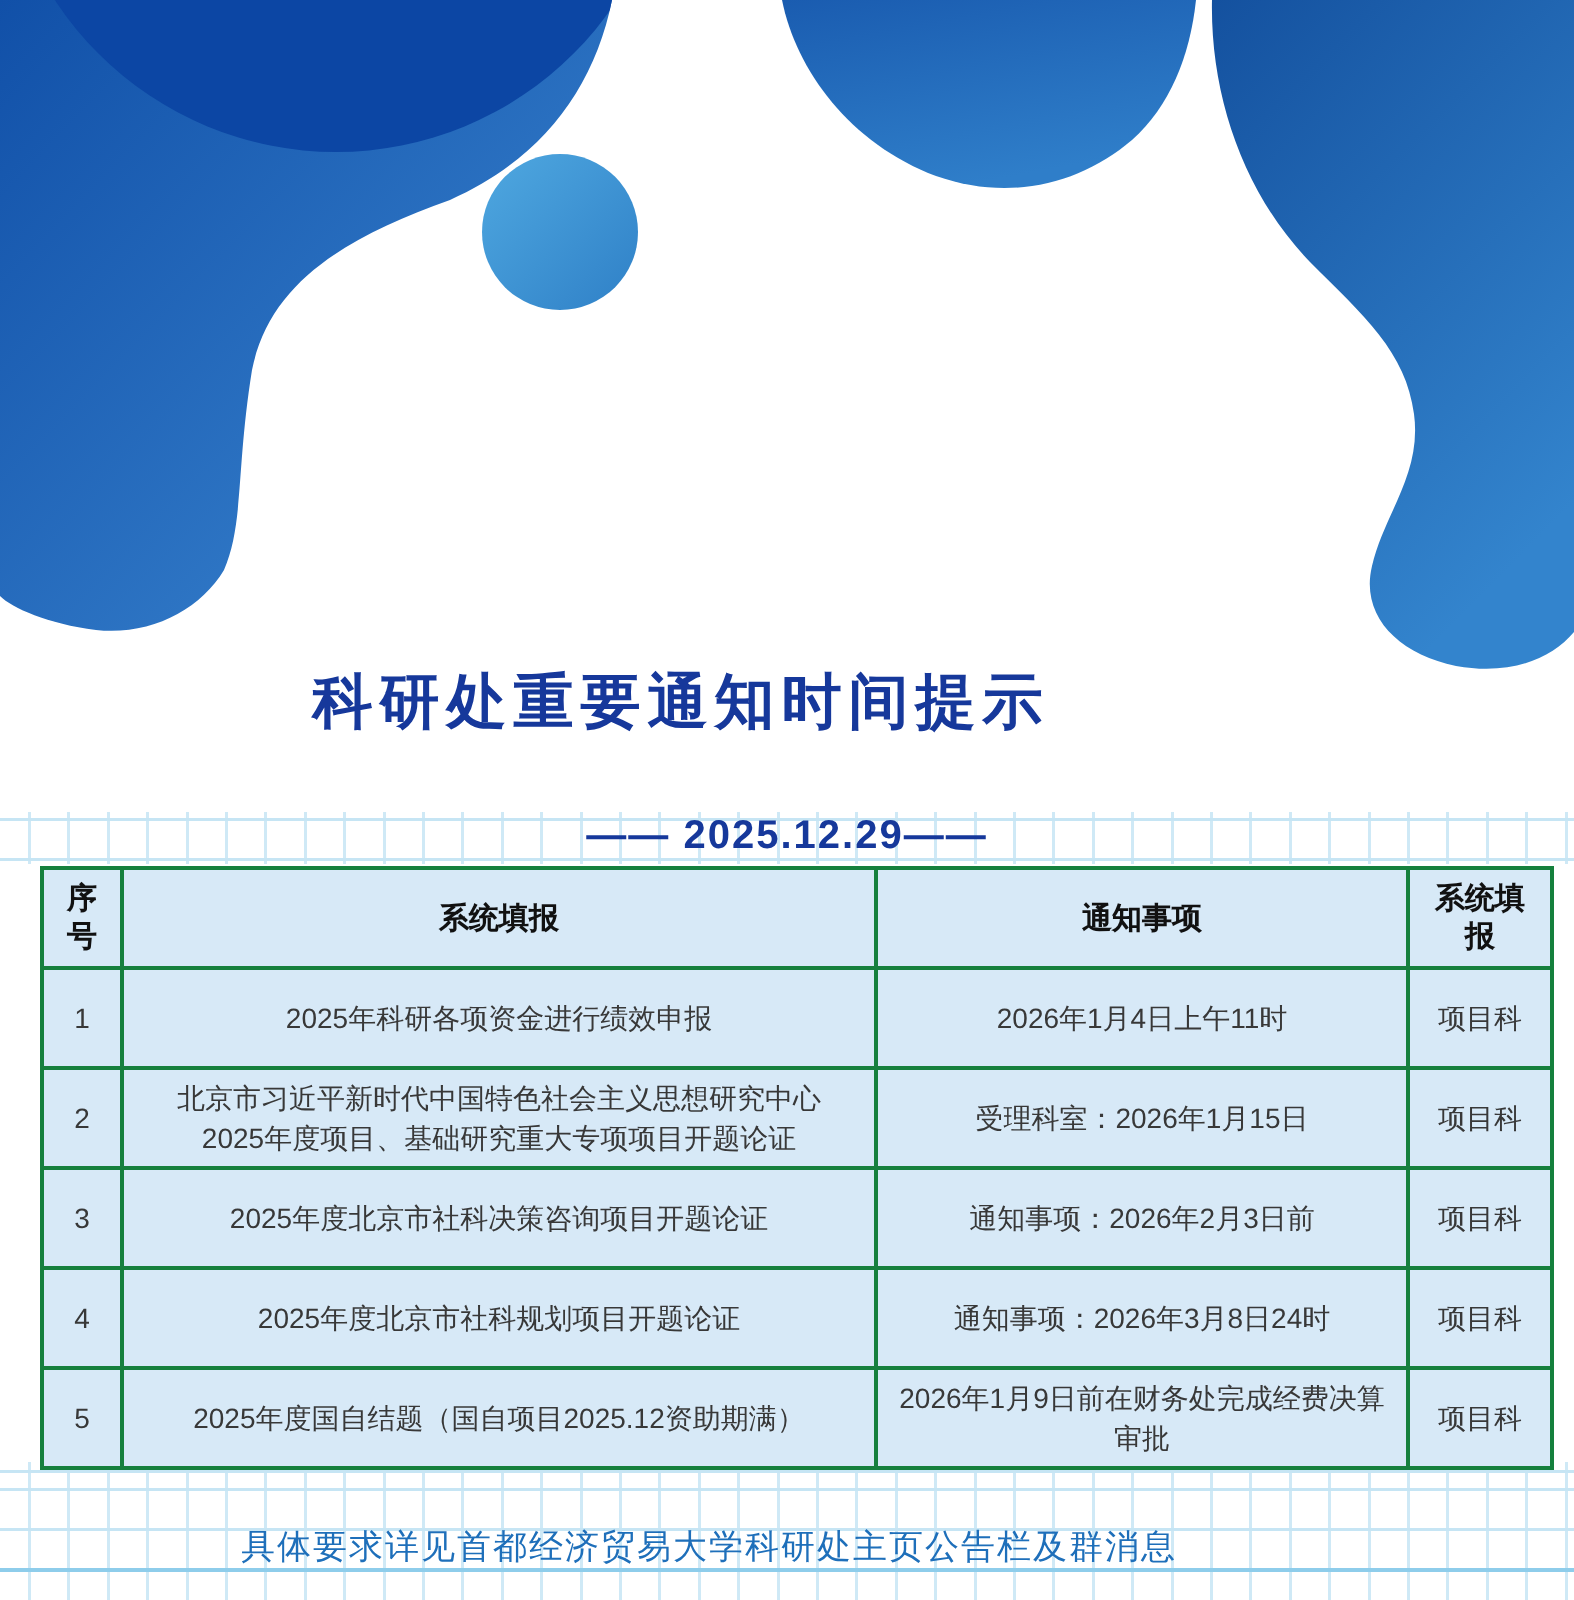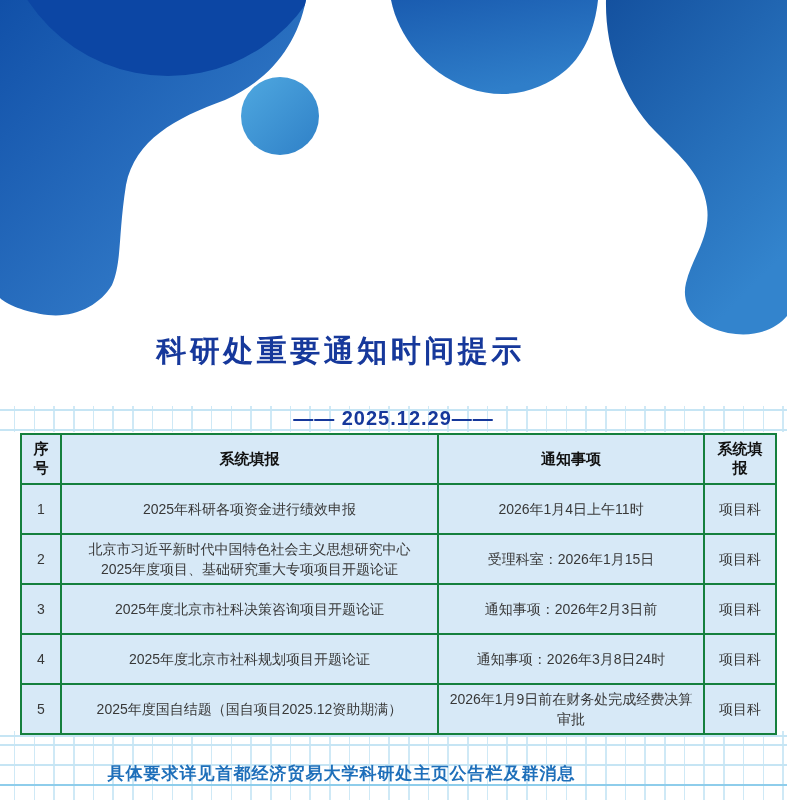--- a/index.html
+++ b/index.html
@@ -89,26 +89,26 @@
     color: #383838;
     line-height: 1.45;
   }
   
   tbody tr:nth-child(2) td:nth-child(2) span { display: inline-block; max-width: 336px; }
 
   
   .footer-note {
     position: absolute;
     top: 762px;
-    left: 0;
+    left: 13px;
     width: 683px;
     text-align: center;
     font-size: 17px;
     line-height: 24px;
-    font-weight: 700;
+    font-weight: 400;
     letter-spacing: 1px;
     color: #1e6fba;
   }
 </style>
 </head>
 <body>
 
 <div class="stage">
 
   <svg class="blobs" width="787" height="345" viewBox="0 0 787 345">

